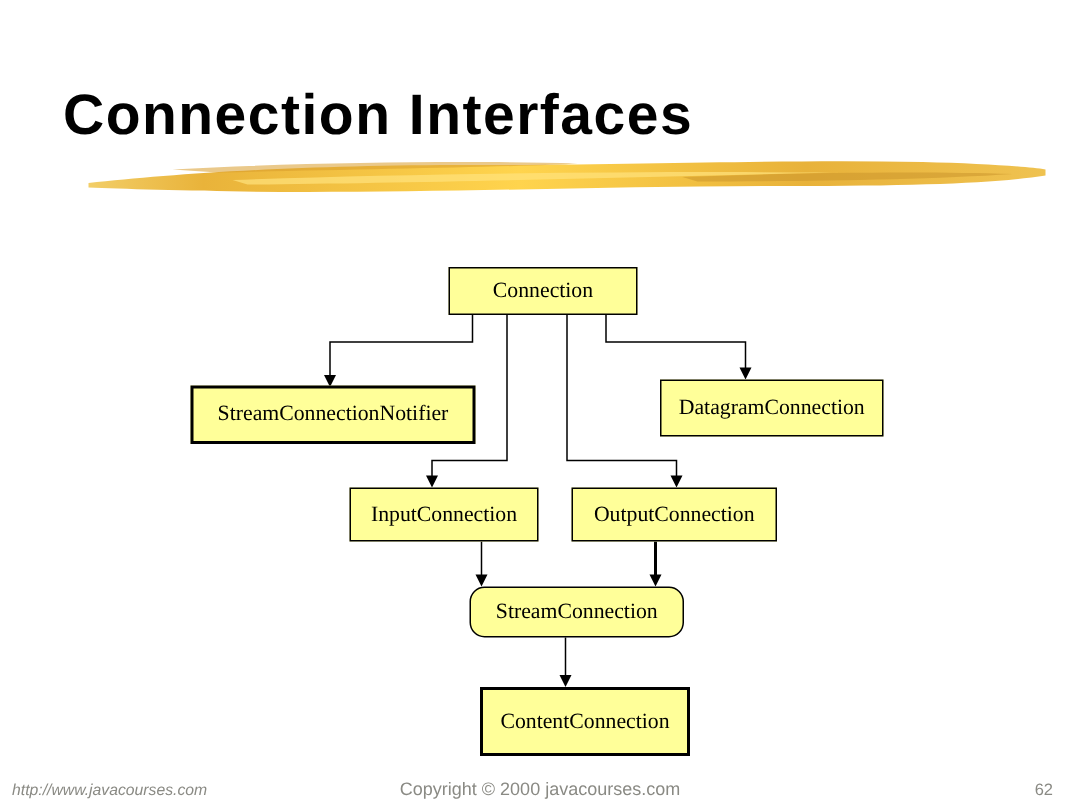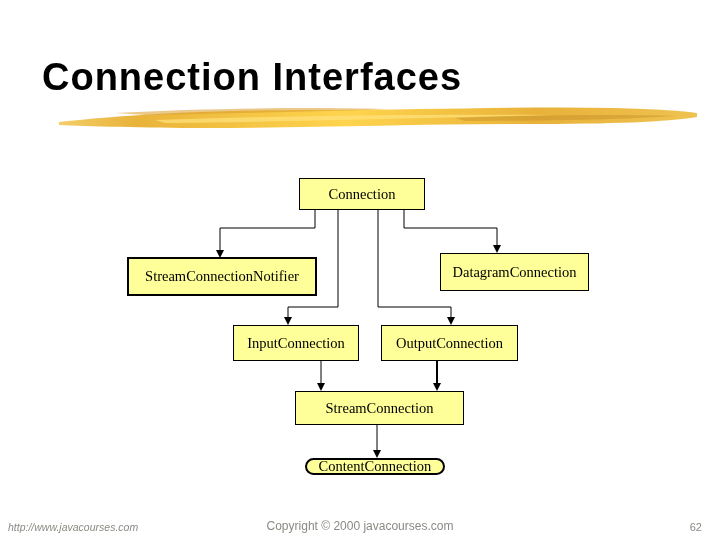--- a/index.html
+++ b/index.html
@@ -37,22 +37,22 @@
     font-family: "Liberation Serif", serif;
     font-size: 14.5px;
     color: #000000;
     white-space: nowrap;
   }
   #n-connection   { left: 299px; top: 178px; width: 126px; height: 32px; }
   #n-scnotifier   { left: 127px; top: 257px; width: 190px; height: 39px; border-width: 2px; }
   #n-datagram     { left: 421px; top: 253px; width: 149px; height: 38px; margin-left: 19px; }
   #n-input        { left: 233px; top: 325px; width: 126px; height: 36px; }
   #n-output       { left: 381px; top: 325px; width: 137px; height: 36px; }
-  #n-stream       { left: 295px; top: 391px; width: 169px; height: 34px; }
-  #n-content      { left: 305px; top: 458px; width: 140px; height: 17px; border-width: 2px; border-radius: 12px; }
+  #n-stream       { left: 313px; top: 391px; width: 143px; height: 34px; border-radius: 10px; }
+  #n-content      { left: 320px; top: 458px; width: 140px; height: 46px; border-width: 2px; }
   .footer-url {
     position: absolute;
     left: 8px;
     bottom: 7px;
     font-size: 10.5px;
     font-style: italic;
     color: #8a8a84;
   }
   .footer-copyright {
     position: absolute;

